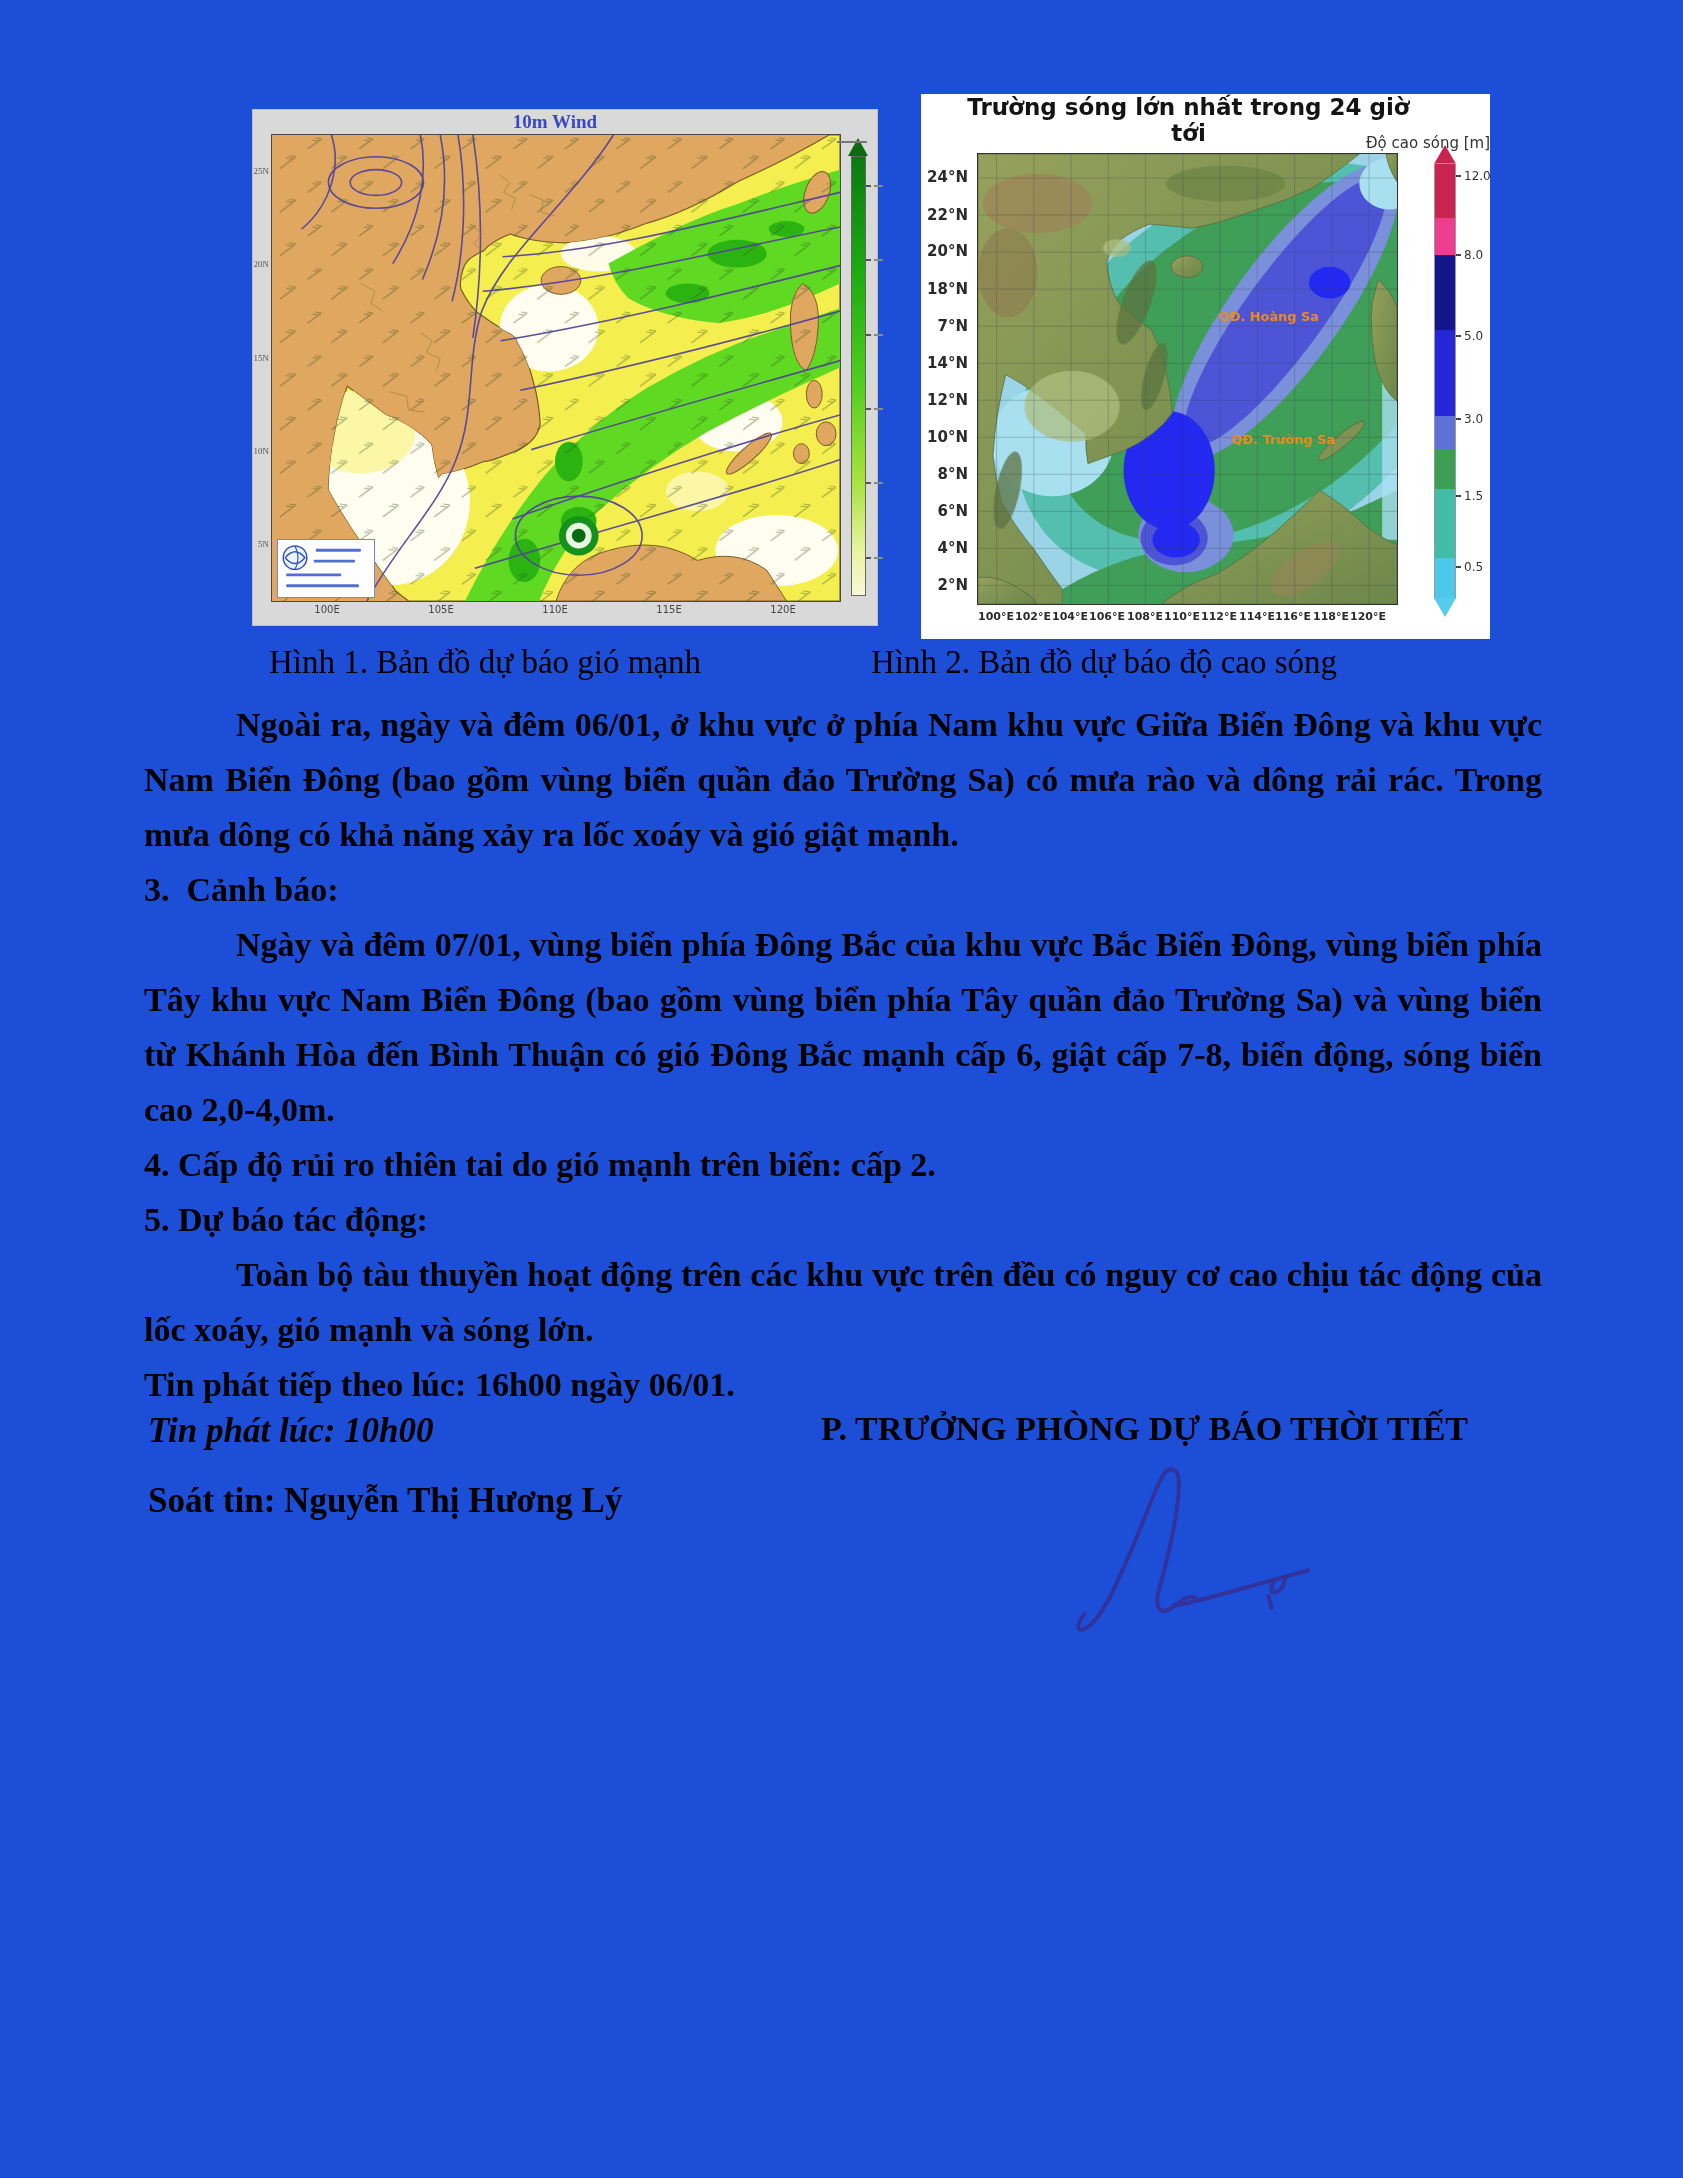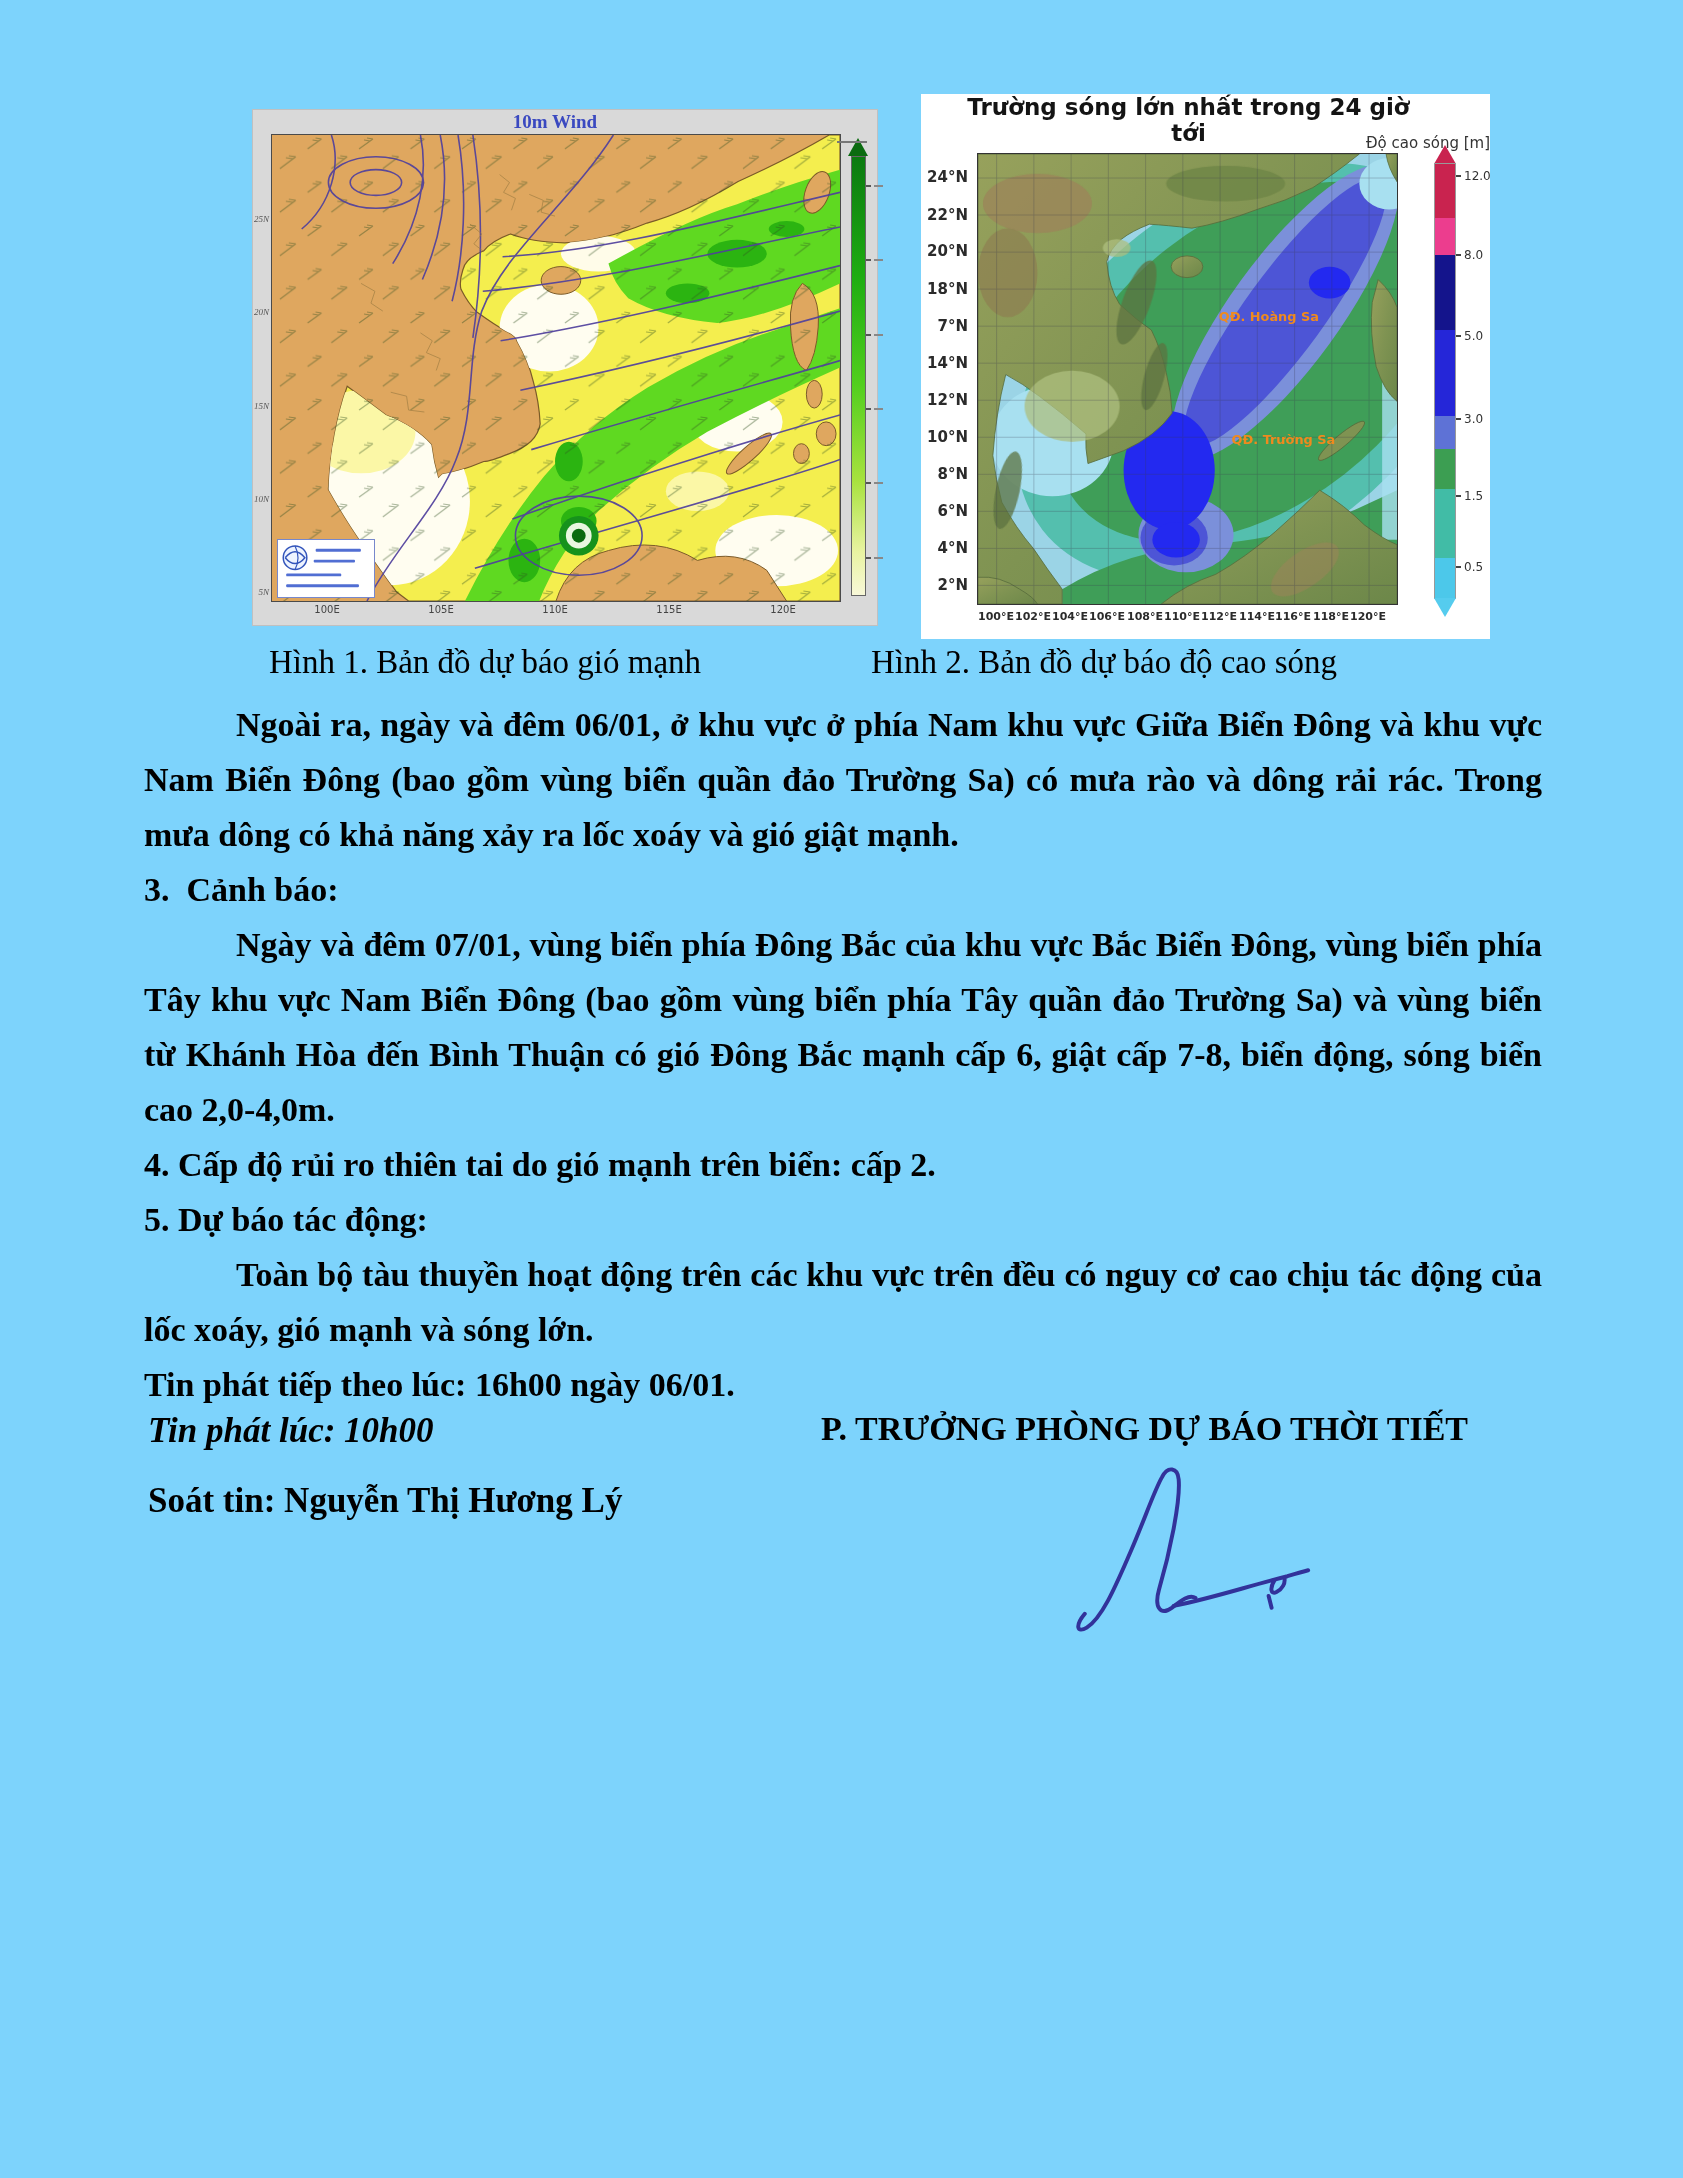--- a/index.html
+++ b/index.html
@@ -1,26 +1,26 @@
 <!DOCTYPE html>
 <html><head>
 <meta charset="utf-8">
 <style>
   html,body{margin:0;padding:0;background:#fff;}
-  .page{position:relative;width:1683px;height:2178px;background:#7dd3fc;overflow:hidden;
+  .page{position:relative;width:1683px;height:2178px;background:#1d4ed8;overflow:hidden;
         font-family:"Liberation Serif","DejaVu Serif",serif;color:#000;}
 
   
   .fig1{position:absolute;left:252px;top:109px;width:624px;height:515px;
         background:#d9d9d9;border:1px solid #c0c0c0;}
   .fig1-title{position:absolute;left:18px;top:1px;width:568px;text-align:center;
         font-size:19px;font-weight:bold;color:#3a49c0;}
   .fig1-map{position:absolute;left:18px;top:24px;width:568px;height:466px;border:1px solid #4a4a4a;}
-  .fig1-ytick{position:absolute;left:0;width:16px;text-align:right;font-style:italic;
-        font-size:9px;color:#555;transform:translateY(-50%);margin-top:48px;}
+  .fig1-ytick{position:absolute;left:0;width:16px;text-align:right;
+        font-size:9px;color:#555;transform:translateY(-50%);}
   .fig1-xtick{position:absolute;top:494px;transform:translateX(-50%);
         font-size:10px;color:#444;font-family:"DejaVu Sans",sans-serif;}
   .cb1{position:absolute;left:598px;top:46px;width:13px;height:438px;border:1px solid #666;
         background:linear-gradient(#0b7a10,#1fae12 28%,#52cf1e 52%,#a8e23e 74%,#e8f3a0 90%,#f8f8d8);}
   .cb1-arrow{position:absolute;left:595px;top:28px;width:0;height:0;
         border-left:10px solid transparent;border-right:10px solid transparent;
         border-bottom:18px solid #0b6b10;}
   .cb1-tick{position:absolute;left:613px;width:5px;height:2px;background:#555;}
   .cb1-lab{position:absolute;left:621px;width:9px;height:2px;background:#888;}
   .cb1-cap{position:absolute;left:584px;top:31px;width:30px;height:2px;background:#777;}

